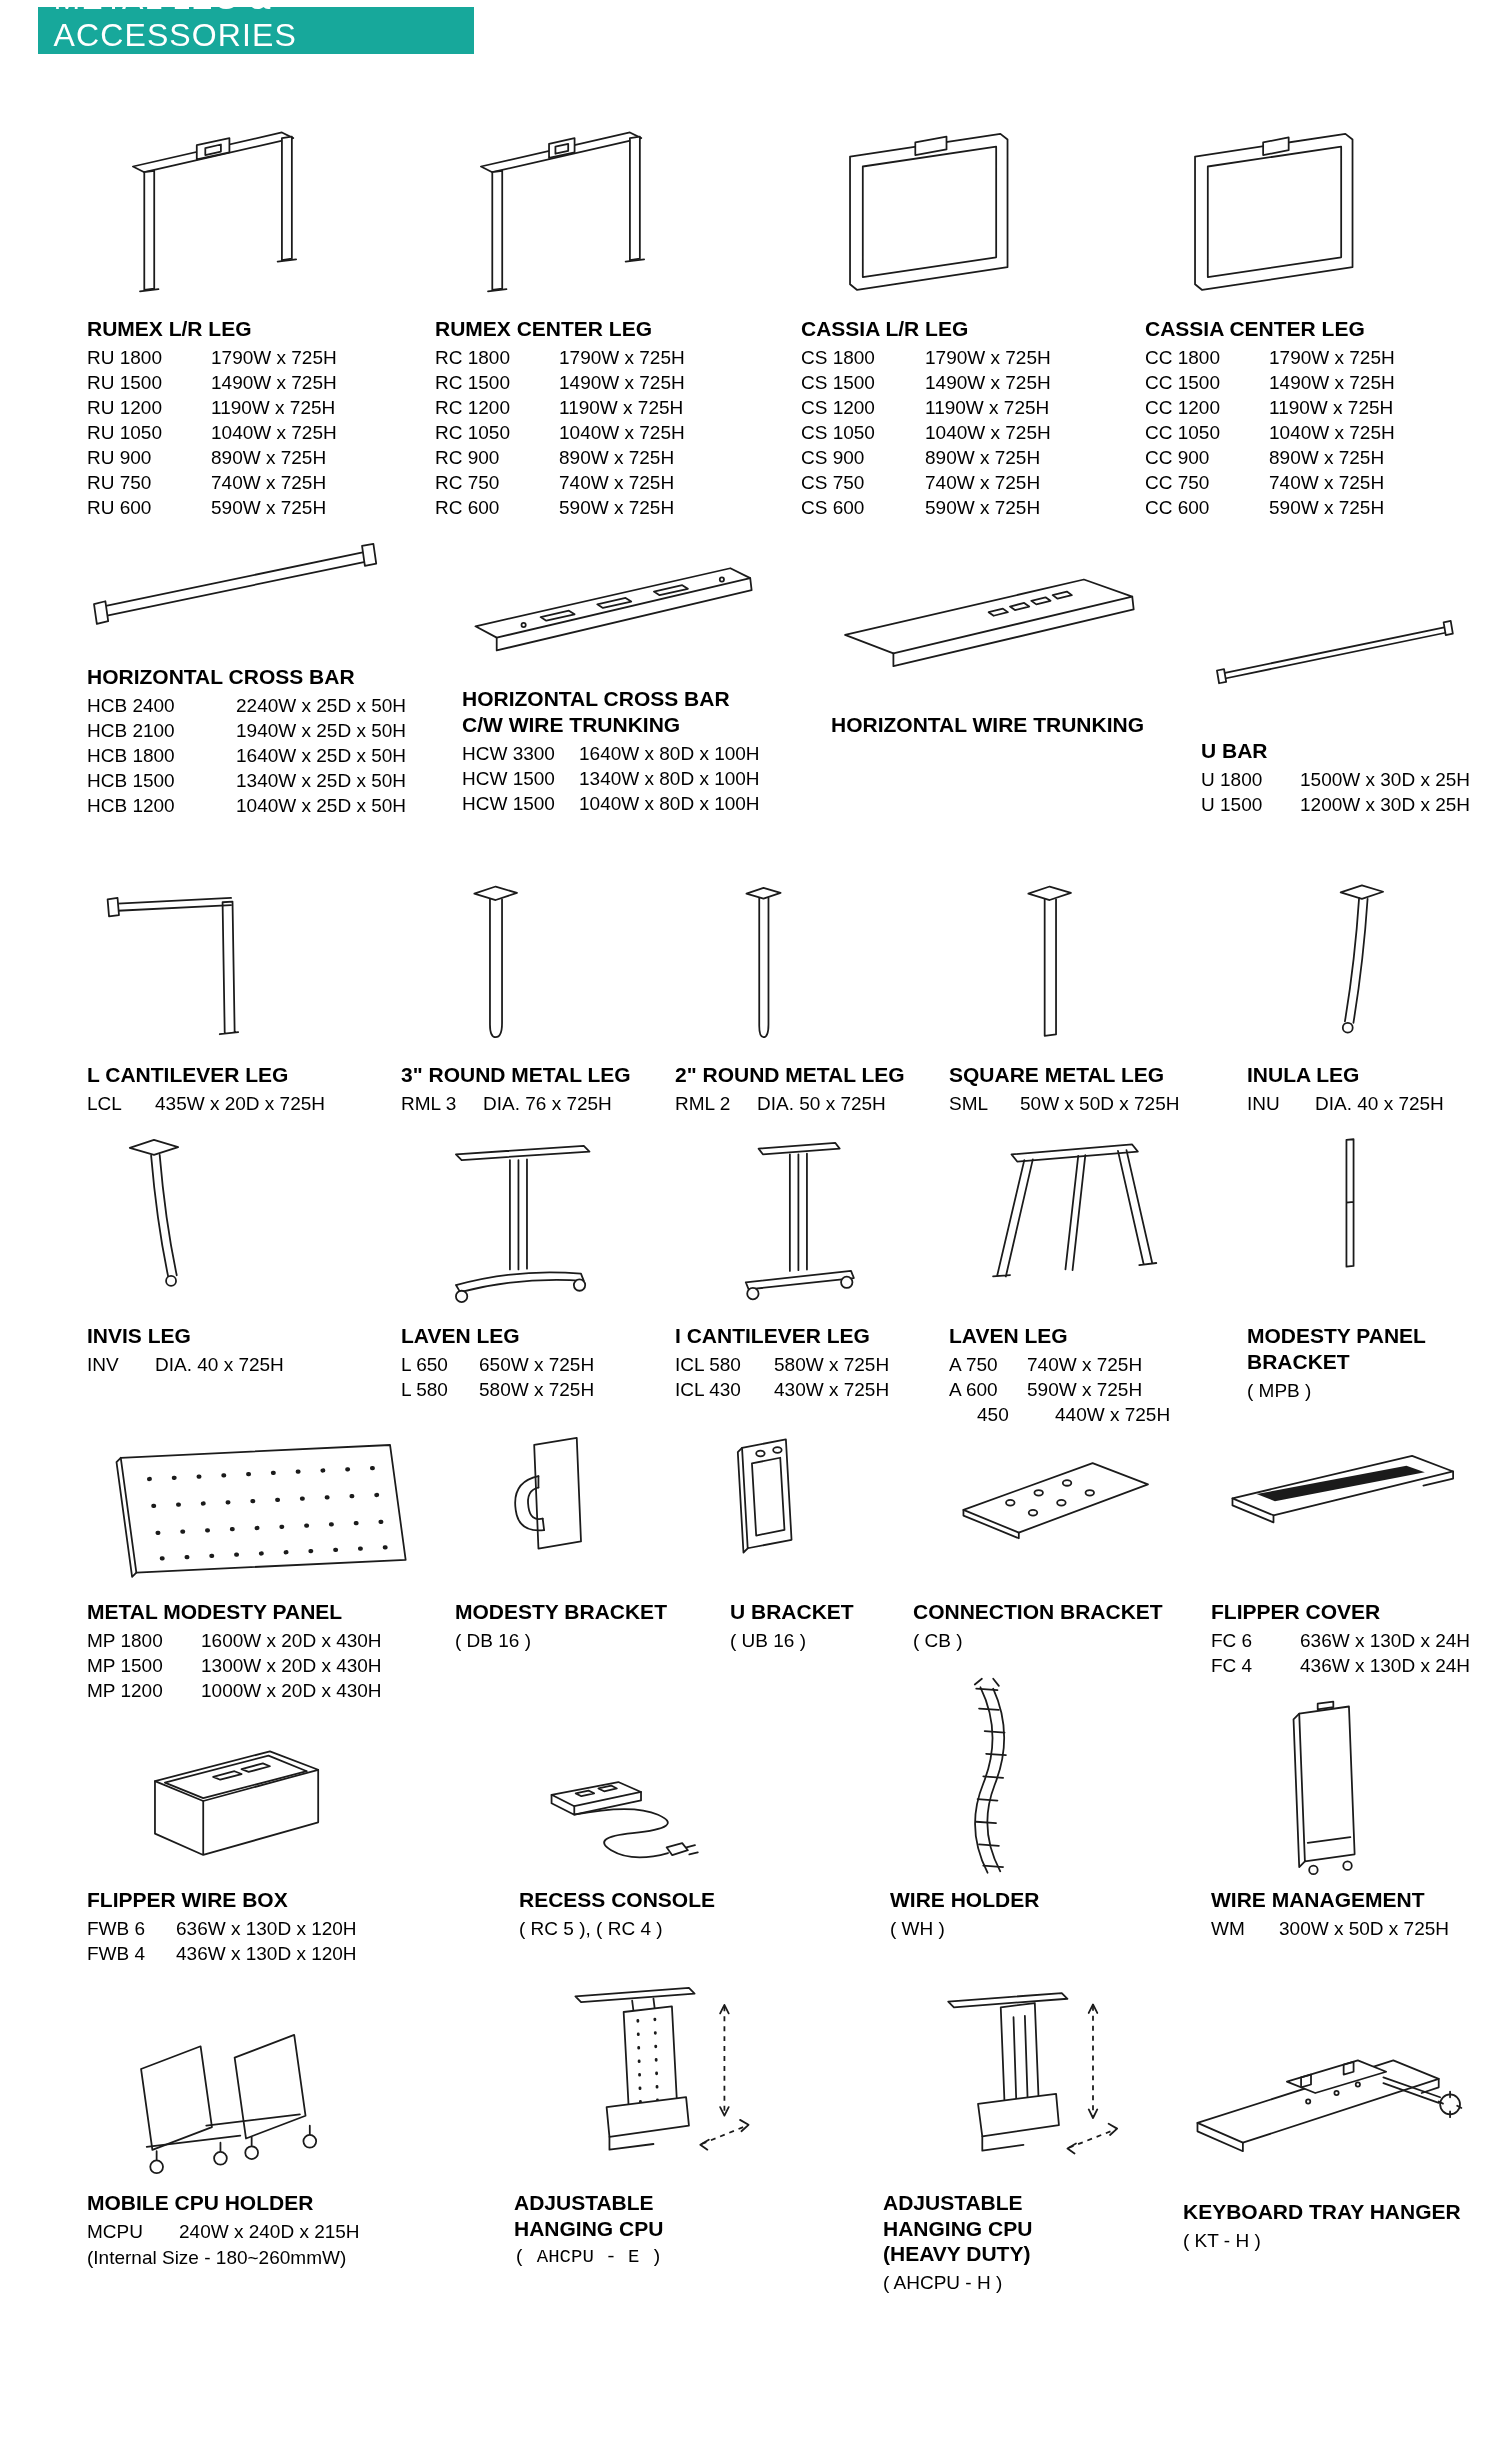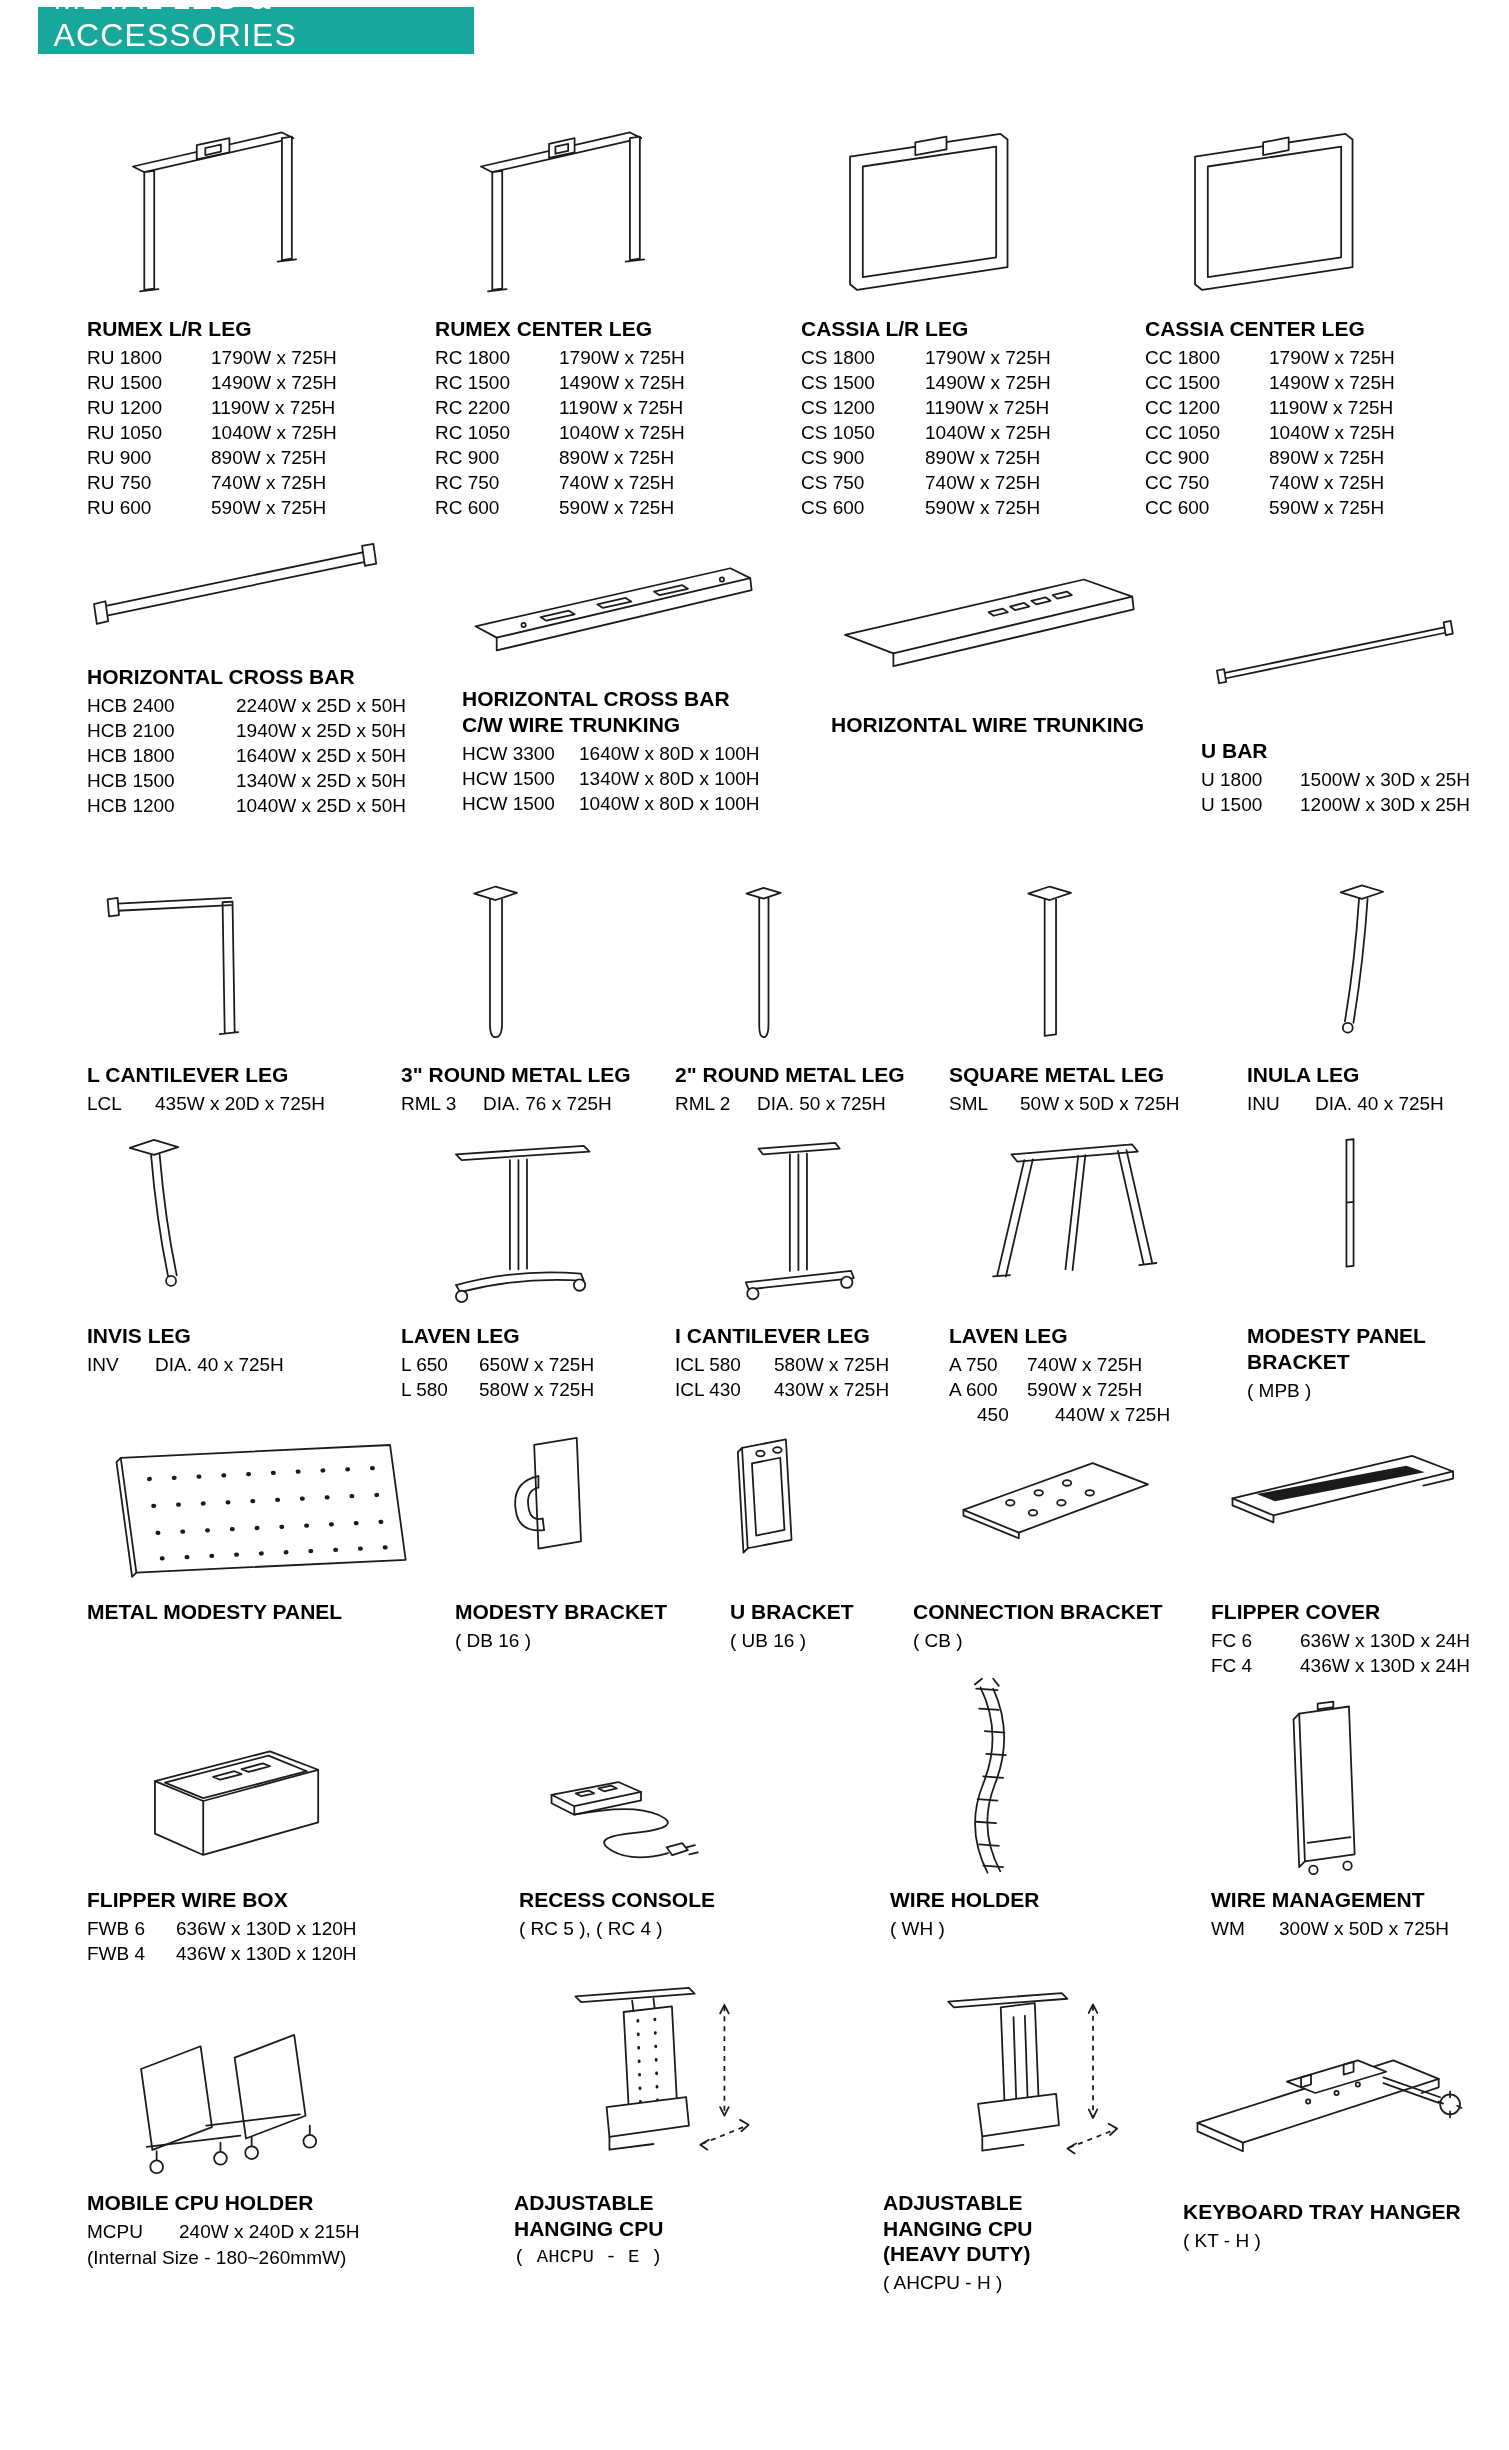--- a/index.html
+++ b/index.html
@@ -104,21 +104,21 @@
     <div class="rows">
         <div class="row">
           <span class="code" style="width: 124px;">RC 1800</span>
           <span class="spec">1790W x 725H</span>
         </div>
         <div class="row">
           <span class="code" style="width: 124px;">RC 1500</span>
           <span class="spec">1490W x 725H</span>
         </div>
         <div class="row">
-          <span class="code" style="width: 124px;">RC 2200</span>
+          <span class="code" style="width: 124px;">RC 1200</span>
           <span class="spec">1190W x 725H</span>
         </div>
         <div class="row">
           <span class="code" style="width: 124px;">RC 1050</span>
           <span class="spec">1040W x 725H</span>
         </div>
         <div class="row">
           <span class="code" style="width: 124px;">RC 900</span>
           <span class="spec">890W x 725H</span>
         </div>
@@ -512,20 +512,34 @@
   <div class="art" style="left:1219px;top:1446px">
     <svg width="249" height="99" viewBox="0 0 350 140">
       <path class="fw" d="M18,74 L272,14 L330,36 L76,98 Z"></path>
       <path class="dk" d="M52,68 L264,28 L290,37 L78,78 Z"></path>
       <path class="ln" d="M18,74 L18,84 L76,108 L76,98 M330,36 L330,46 L288,56"></path>
     </svg>
   </div>
 
   <section class="cell" style="left:87px;top:1599px">
     <h3 class="title">METAL MODESTY PANEL</h3>
+    <div class="rows">
+        <div class="row">
+          <span class="code" style="width: 114px;">MP 1800</span>
+          <span class="spec">1600W x 20D x 430H</span>
+        </div>
+        <div class="row">
+          <span class="code" style="width: 114px;">MP 1500</span>
+          <span class="spec">1300W x 20D x 430H</span>
+        </div>
+        <div class="row">
+          <span class="code" style="width: 114px;">MP 1200</span>
+          <span class="spec">1000W x 20D x 430H</span>
+        </div>
+      </div>
   </section>
   <section class="cell" style="left:455px;top:1599px">
     <h3 class="title">MODESTY BRACKET</h3>
     <div class="rows">
         <div class="row">
           <span class="code" style="width: 114px;">( DB 16 )</span>
         </div>
       </div>
   </section>
   <section class="cell" style="left:730px;top:1599px">

